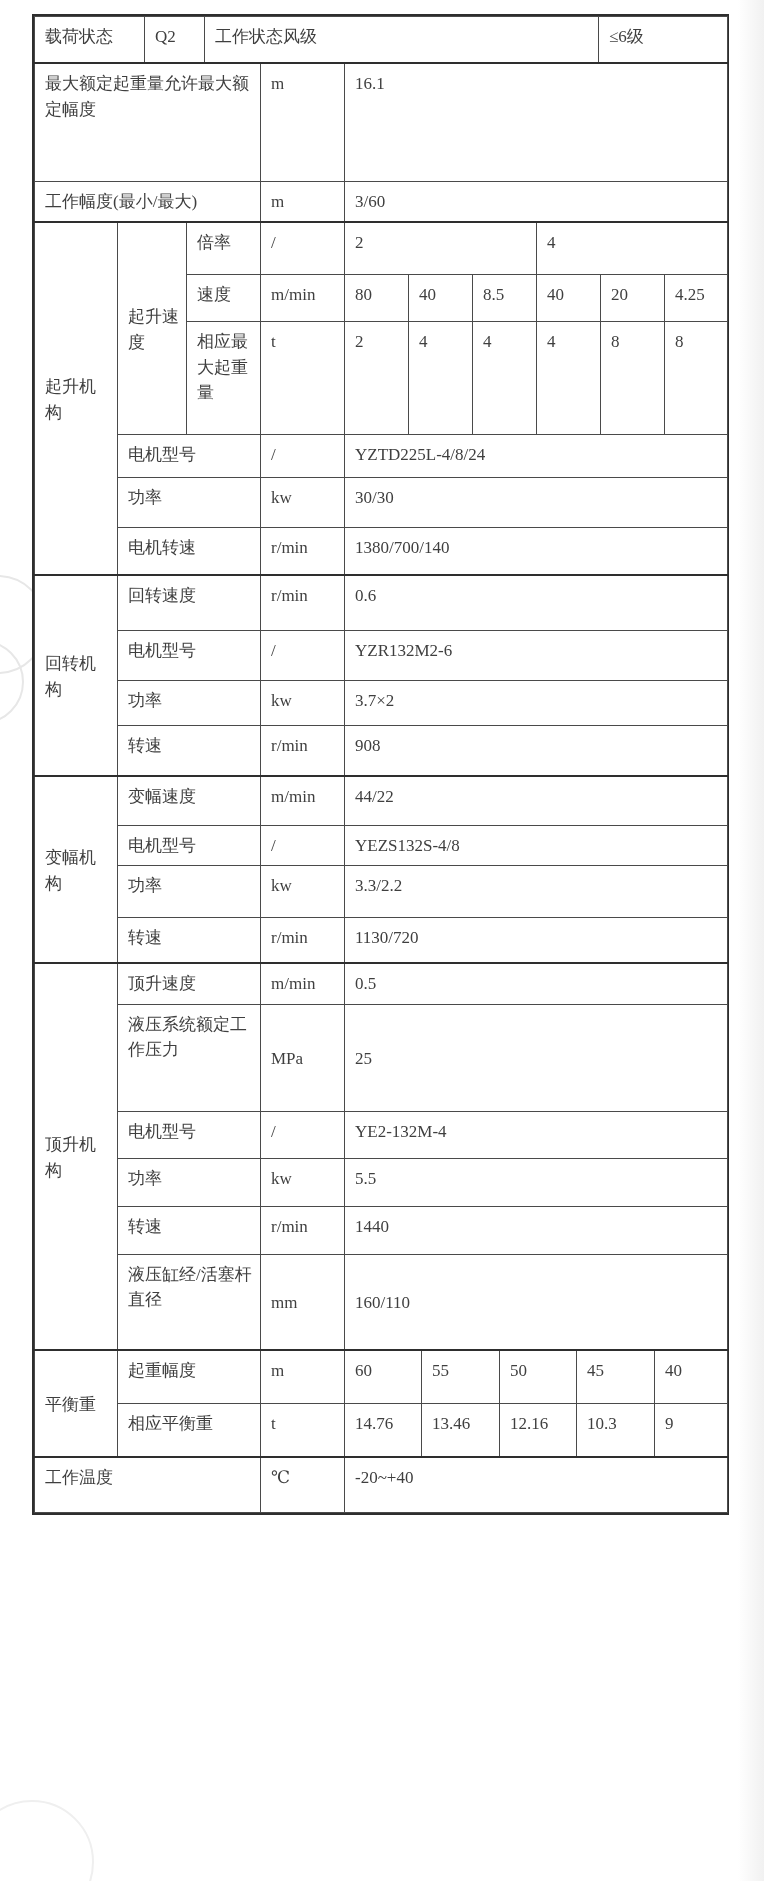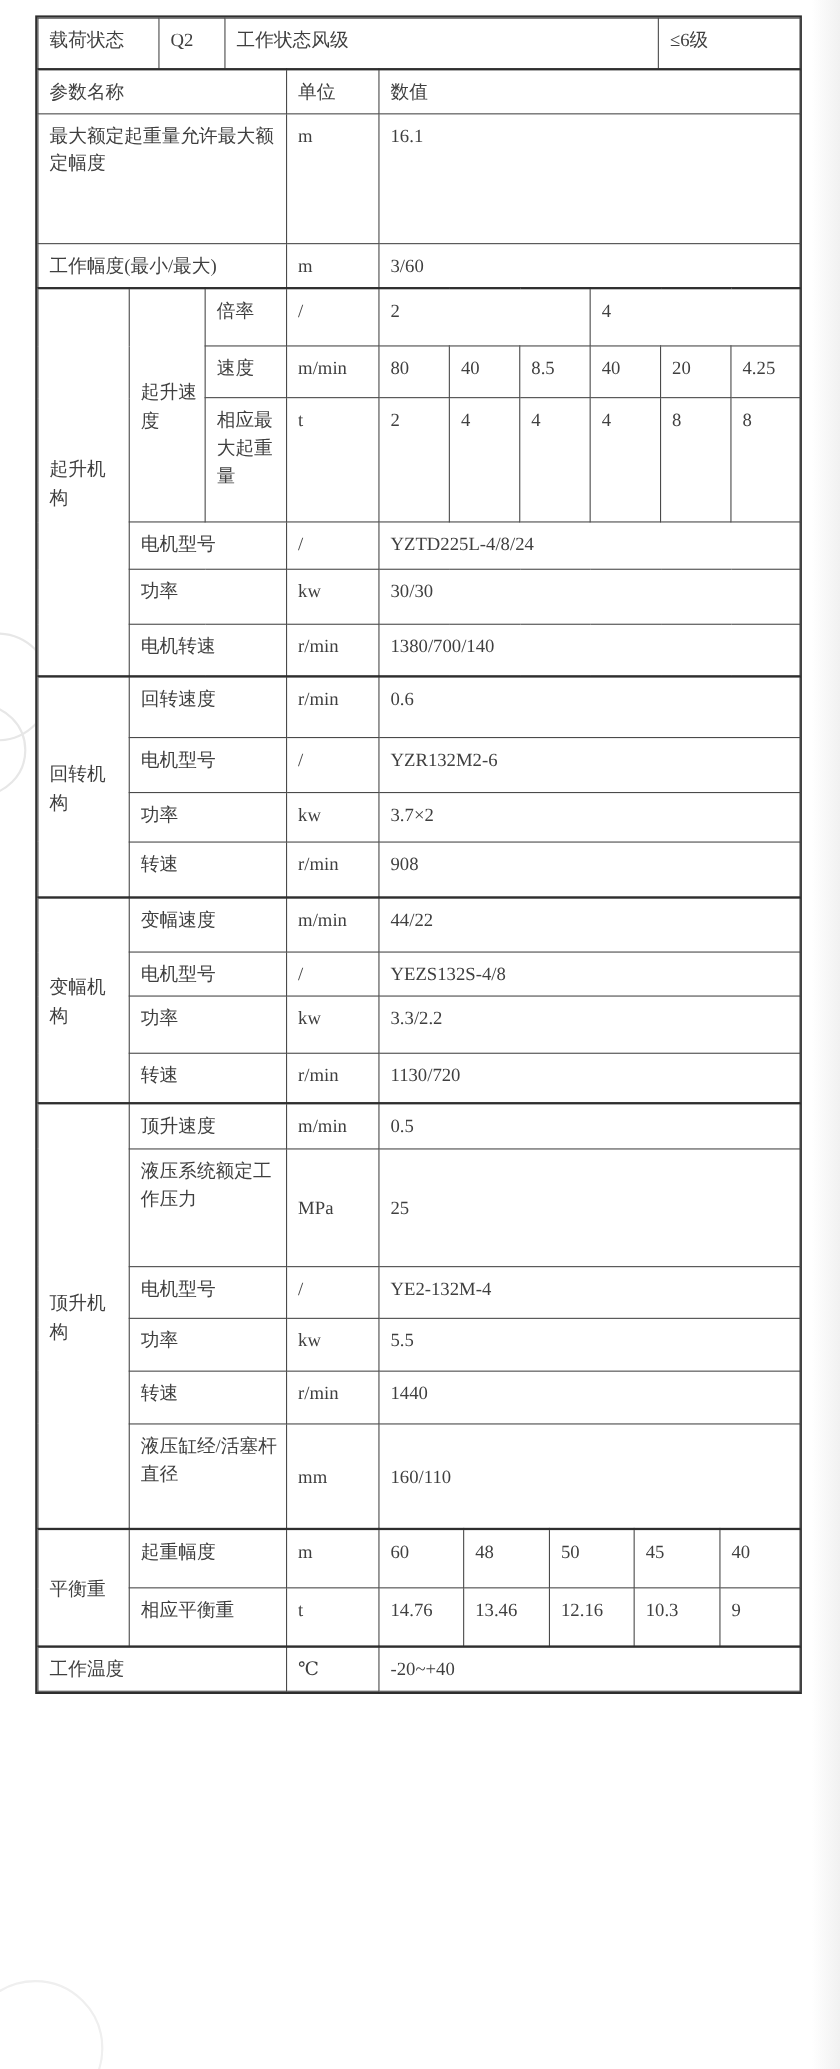--- a/index.html
+++ b/index.html
@@ -73,25 +73,20 @@
   </tbody>
     </table>
 
   <table class="spec sep">
     <colgroup>
         <col style="width:226px">
         <col style="width:84px">
         <col style="width:383px">
       </colgroup>
     <tbody>
-        <tr style="height:40px">
-      <td>参数名称</td>
-      <td>单位</td>
-      <td>数值</td>
-    </tr>
     <tr style="height:118px">
       <td>最大额定起重量允许最大额定幅度</td>
       <td>m</td>
       <td>16.1</td>
     </tr>
     <tr style="height:40px">
       <td>工作幅度(最小/最大)</td>
       <td>m</td>
       <td>3/60</td>
     </tr>
@@ -274,21 +269,21 @@
         <col style="width:77px">
         <col style="width:78px">
         <col style="width:73px">
     </colgroup>
     <tbody>
         <tr style="height:54px">
       <td class="g" rowspan="2">平衡重</td>
       <td>起重幅度</td>
       <td>m</td>
       <td>60</td>
-      <td>48</td>
+      <td>55</td>
       <td>50</td>
       <td>45</td>
       <td>40</td>
     </tr>
     <tr style="height:53px">
       <td>相应平衡重</td>
       <td>t</td>
       <td>14.76</td>
       <td>13.46</td>
       <td>12.16</td>
@@ -298,21 +293,21 @@
   </tbody>
     </table>
 
   <table class="spec sep">
     <colgroup>
         <col style="width:226px">
         <col style="width:84px">
         <col style="width:383px">
       </colgroup>
     <tbody>
-    <tr style="height:40px">
+    <tr style="height:55px">
       <td>工作温度</td>
       <td>℃</td>
       <td>-20~+40</td>
     </tr>
   </tbody>
     </table>
 
 </div>
 
 </body></html>

